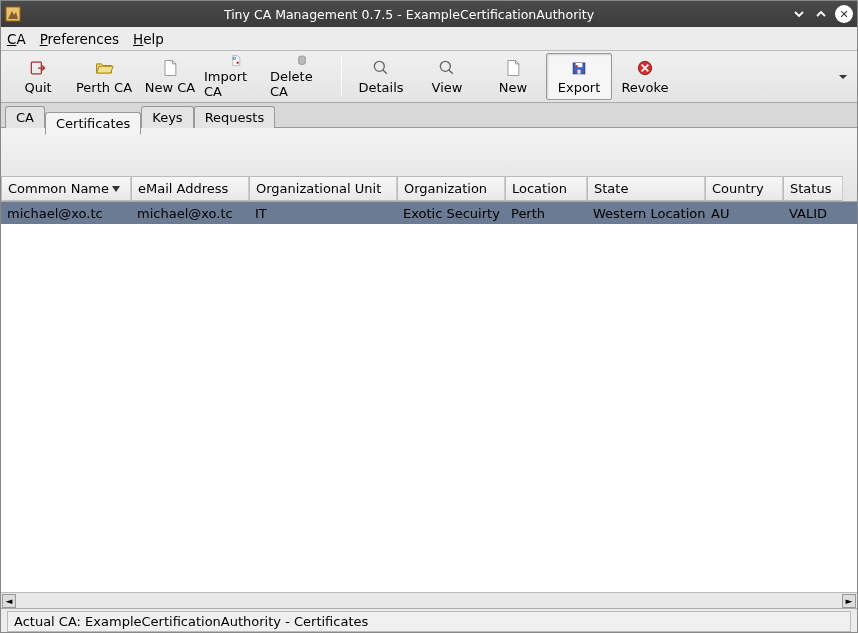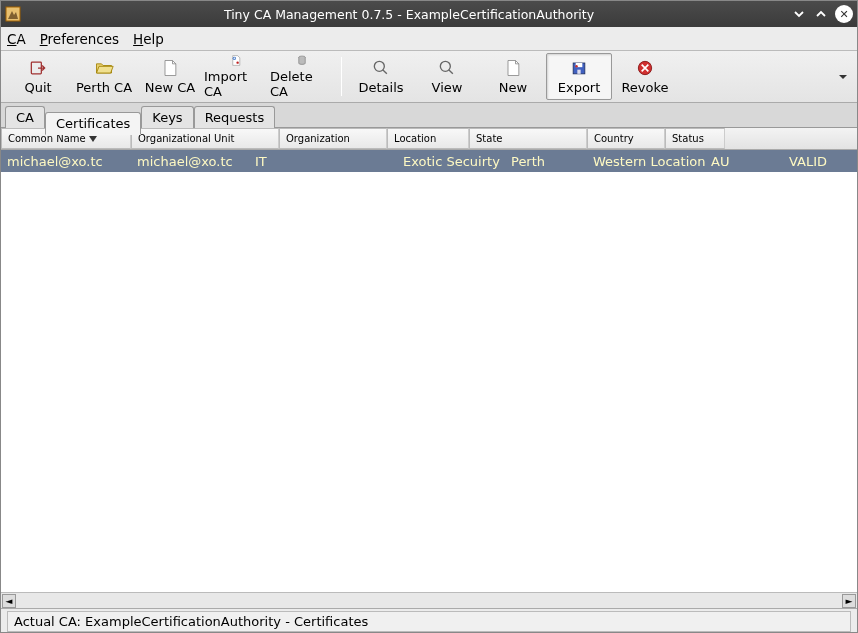--- a/index.html
+++ b/index.html
@@ -113,38 +113,39 @@
   }
   .thead {
     display:flex;
     background:linear-gradient(#f3f3f3,#e3e3e3);
     border-bottom:1px solid #aaa;
   }
   .th {
     padding:4px 6px;
     border:1px solid #bbb;
     border-right-color:#ccc;
-    font-size:10px;
+    font-size:13px;
     text-align:left;
     overflow:hidden;
     white-space:nowrap;
     background:linear-gradient(#f8f8f8,#e8e8e8);
     display:flex;
     align-items:center;
     gap:3px;
+    margin-top:48px;
   }
   .arrow-down { width:0;height:0;border-left:4px solid transparent;border-right:4px solid transparent;border-top:6px solid #333;}
   .tbody { flex:1; overflow:auto; }
   .trow {
     display:flex;
     height:22px;
     align-items:center;
     font-size:13px;
   }
-  .trow.selected { background:#6b7b94; color:#fef9c3; }
+  .trow.selected { background:#6b7b94; color:#000000; }
   .td { padding:2px 6px; overflow:hidden; white-space:nowrap; }
   
   .c0{width:130px}.c1{width:118px}.c2{width:148px}.c3{width:108px}.c4{width:82px}.c5{width:118px}.c6{width:78px}.c7{width:60px}
   
   .hscroll {
     height:16px;
     background:#e8e8e8;
     border-top:1px solid #bbb;
     display:flex;
     align-items:center;
@@ -295,20 +296,21 @@
   <div class="tab">Keys</div>
   <div class="tab">Requests</div>
 </div>
 
 <div class="table-wrap">
   <div class="thead">
     <div class="th c0">
         <span>Common Name</span>
         <span class="arrow-down"></span>
       </div>
+    <div class="th c1">eMail Address</div>
     <div class="th c2">Organizational Unit</div>
     <div class="th c3">Organization</div>
     <div class="th c4">Location</div>
     <div class="th c5">State</div>
     <div class="th c6">Country</div>
     <div class="th c7">Status</div>
   </div>
   <div class="tbody">
     <div class="trow selected">
       <div class="td c0">michael@xo.tc</div>

